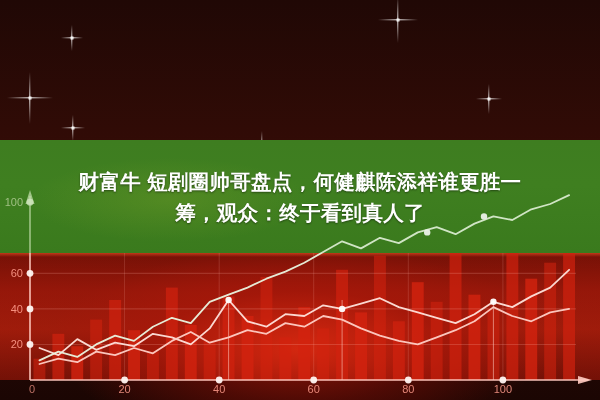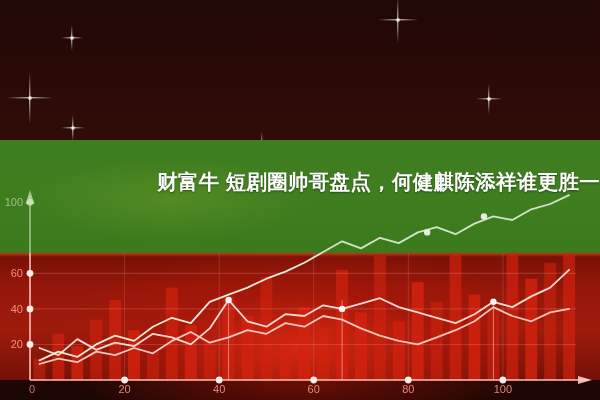--- a/index.html
+++ b/index.html
@@ -53,21 +53,21 @@
     content:"";position:absolute;inset:0;
     background:radial-gradient(ellipse 200px 60px at 170px 60px, rgba(120,160,40,.35), rgba(0,0,0,0) 70%);
   }
 
   
   #chart{position:absolute;left:0;top:0;width:600px;height:400px;}
 
   
   .title-wrap{
     position:absolute;left:0;top:166px;width:600px;
-    text-align:right;z-index:40;
+    text-align:center;z-index:40;
     color:#ffffff;
     font-weight:700;
     font-size:20.5px;
     line-height:31px;
     letter-spacing:.3px;
     text-shadow:0 1px 2px rgba(0,0,0,.45);
   }
   .title-line{display:block;white-space:nowrap;}
 
   .axis-label{
@@ -217,15 +217,16 @@
         <path d="M39.5 360.4 L58.4 351.6 L77.3 356.9 L96.2 344.4 L115.1 335.6 L134.0 340.9 L152.9 326.7 L171.9 317.8 L190.8 323.1 L209.7 301.8 L228.6 294.7 L247.5 287.6 L266.4 278.7 L285.4 271.6 L304.3 262.7 L323.2 252.0 L342.1 241.3 L361.0 248.4 L379.9 237.8 L398.8 243.1 L417.8 232.4 L436.7 227.1 L455.6 234.2 L474.5 223.6 L493.4 216.4 L512.3 220.0 L531.3 209.3 L550.2 204.0 L569.1 195.1" fill="none" stroke="#eaf7e2" stroke-width="1.8" stroke-linejoin="round" stroke-linecap="round" opacity=".95"></path>
       </g>
       <g>
         <circle cx="484.0" cy="216.4" r="3.2" fill="#ffffff" opacity=".95"></circle>
         <circle cx="427.2" cy="232.4" r="3.2" fill="#ffffff" opacity=".95"></circle>
       </g>
     </svg>
 
   <div class="title-wrap">
     <span class="title-line">财富牛 短剧圈帅哥盘点，何健麒陈添祥谁更胜一</span>
+    <span class="title-line">筹，观众：终于看到真人了</span>
   </div>
 
 </div>
 
 </body></html>

